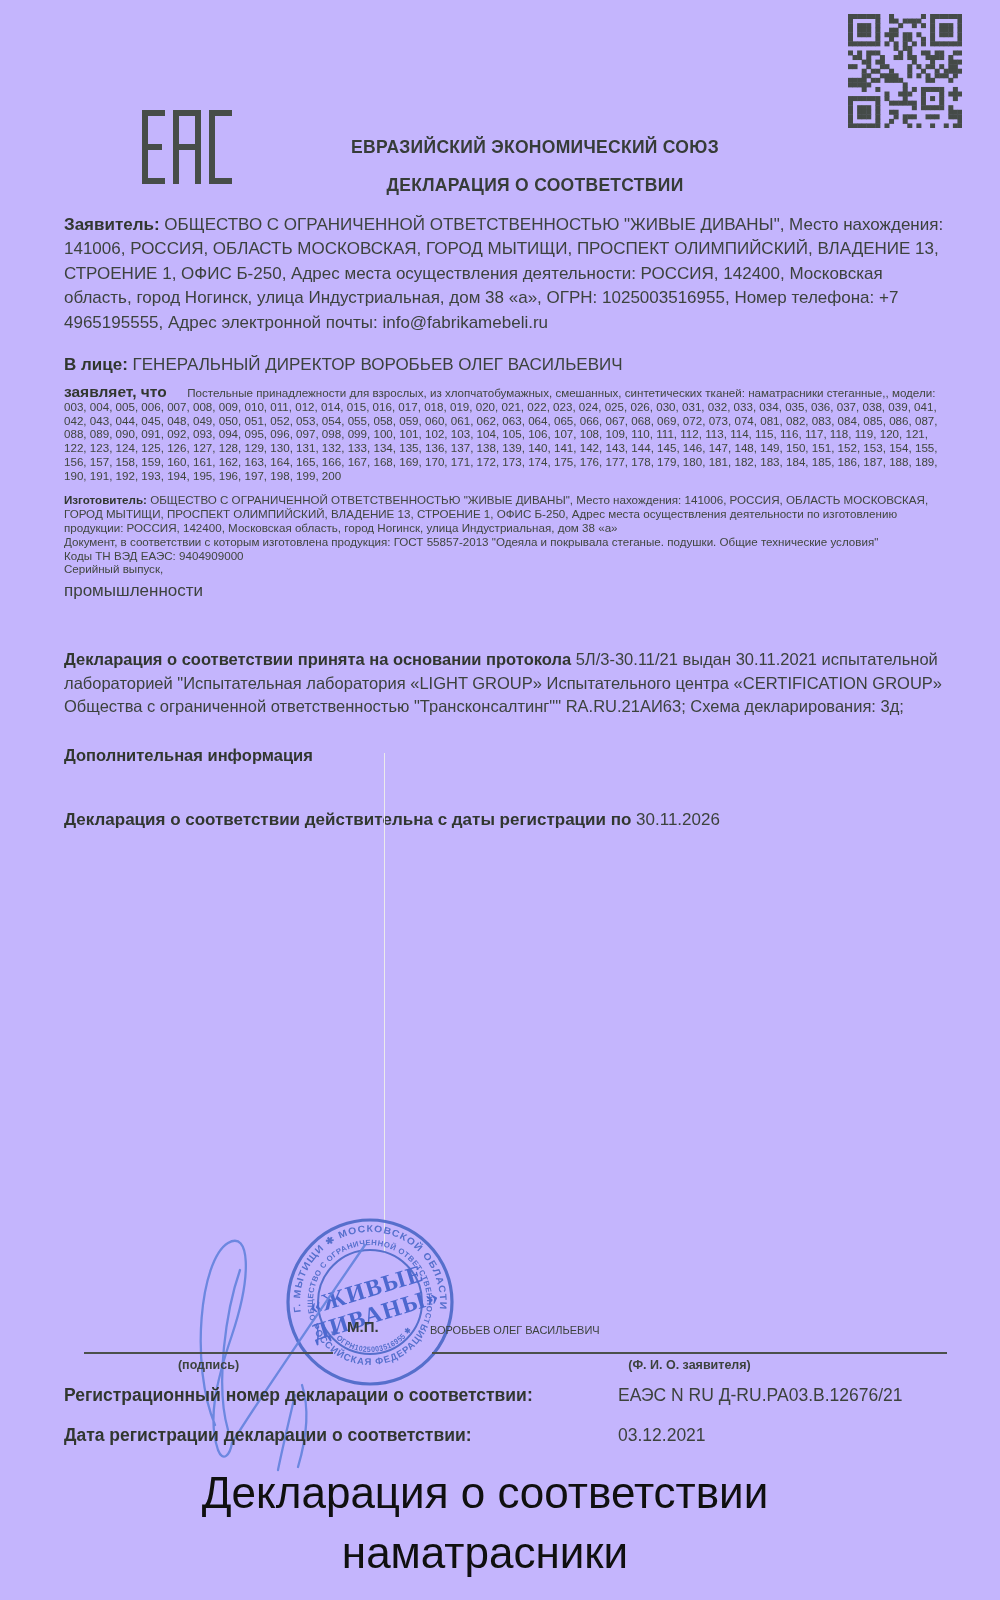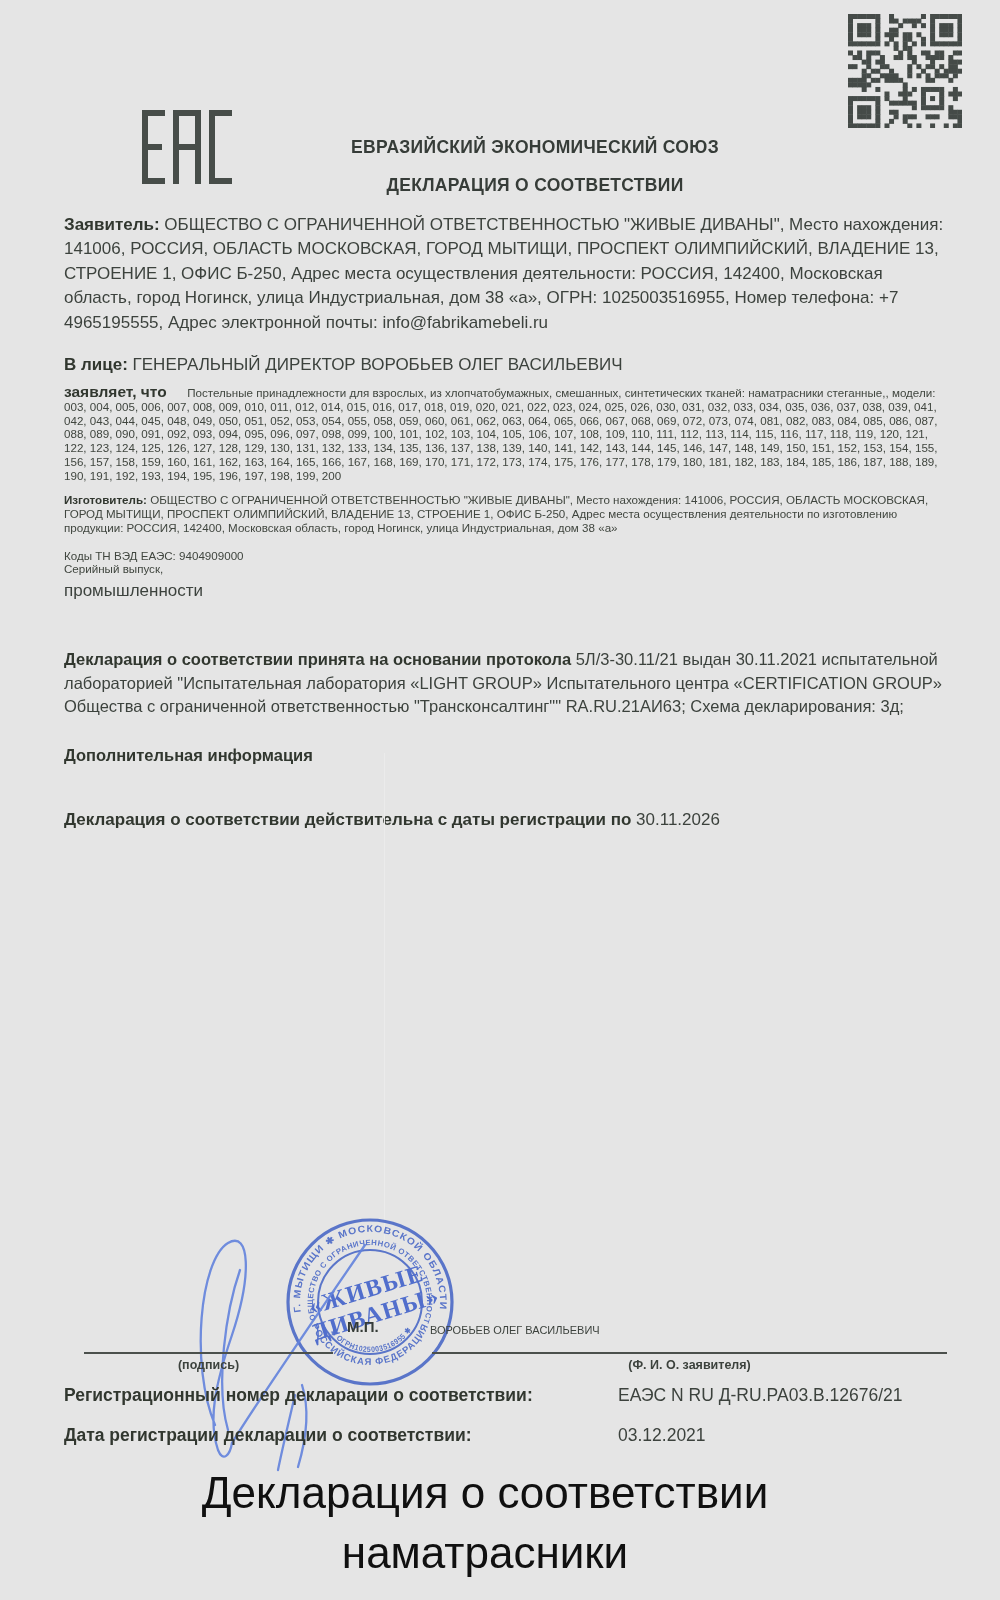--- a/index.html
+++ b/index.html
@@ -1,16 +1,16 @@
 <!DOCTYPE html>
 <html><head>
 <meta charset="utf-8">
 <style>
   html,body{margin:0;padding:0;background:#ffffff;}
-  .page{position:relative;width:1000px;height:1600px;background:#e5e5e5;overflow:hidden;
+  .page{position:relative;width:1000px;height:1600px;background:#c4b5fd;overflow:hidden;
         font-family:"Liberation Sans",sans-serif;color:#3a403b;}
   .abs{position:absolute;}
   
   .titleblock{left:70px;width:930px;text-align:center;}
   .title{font-weight:bold;font-size:17.5px;color:#363c38;letter-spacing:.3px;}
   
   .para{left:64px;width:884px;font-size:17px;line-height:24.4px;color:#3c423d;}
   .b{font-weight:bold;color:#31372f;}
   .small{font-size:11.6px;line-height:13.8px;color:#40463f;}
   .lead{font-weight:bold;font-size:15.5px;color:#31372f;line-height:1;}
@@ -362,20 +362,23 @@
     <span class="gap"></span>
     <span>Постельные принадлежности для взрослых, из хлопчатобумажных, смешанных, синтетических тканей: наматрасники стеганные,,</span>
     <span>модели: 003, 004, 005, 006, 007, 008, 009, 010, 011, 012, 014, 015, 016, 017, 018, 019, 020, 021, 022, 023, 024, 025, 026, 030, 031, 032, 033, 034, 035, 036, 037, 038, 039, 041, 042, 043, 044, 045, 048, 049, 050, 051, 052, 053, 054, 055, 058, 059, 060, 061, 062, 063, 064, 065, 066, 067, 068, 069, 072, 073, 074, 081, 082, 083, 084, 085, 086, 087, 088, 089, 090, 091, 092, 093, 094, 095, 096, 097, 098, 099, 100, 101, 102, 103, 104, 105, 106, 107, 108, 109, 110, 111, 112, 113, 114, 115, 116, 117, 118, 119, 120, 121, 122, 123, 124, 125, 126, 127, 128, 129, 130, 131, 132, 133, 134, 135, 136, 137, 138, 139, 140, 141, 142, 143, 144, 145, 146, 147, 148, 149, 150, 151, 152, 153, 154, 155, 156, 157, 158, 159, 160, 161, 162, 163, 164, 165, 166, 167, 168, 169, 170, 171, 172, 173, 174, 175, 176, 177, 178, 179, 180, 181, 182, 183, 184, 185, 186, 187, 188, 189, 190, 191, 192, 193, 194, 195, 196, 197, 198, 199, 200</span>
   </div>
 
   <div class="abs para small" style="top:493px;">
     <span class="b">Изготовитель:</span>
     <span>ОБЩЕСТВО С ОГРАНИЧЕННОЙ ОТВЕТСТВЕННОСТЬЮ "ЖИВЫЕ ДИВАНЫ", Место нахождения: 141006, РОССИЯ, ОБЛАСТЬ МОСКОВСКАЯ, ГОРОД МЫТИЩИ, ПРОСПЕКТ ОЛИМПИЙСКИЙ, ВЛАДЕНИЕ 13, СТРОЕНИЕ 1, ОФИС Б-250, Адрес места осуществления деятельности по изготовлению продукции: РОССИЯ, 142400, Московская область, город Ногинск, улица Индустриальная, дом 38 «а»</span>
   </div>
 
+  <div class="abs para small" style="top:535px;">
+    <span>Документ, в соответствии с которым изготовлена продукция: ГОСТ 55857-2013 "Одеяла и покрывала стеганые. подушки. Общие технические условия"</span>
+  </div>
   <div class="abs para small" style="top:549px;">
     <span>Коды ТН ВЭД ЕАЭС: 9404909000</span>
   </div>
   <div class="abs para small" style="top:562px;">
     <span>Серийный выпуск,</span>
   </div>
 
   <div class="abs para" style="top:579px;">
     <div>
       <span>промышленности</span>

